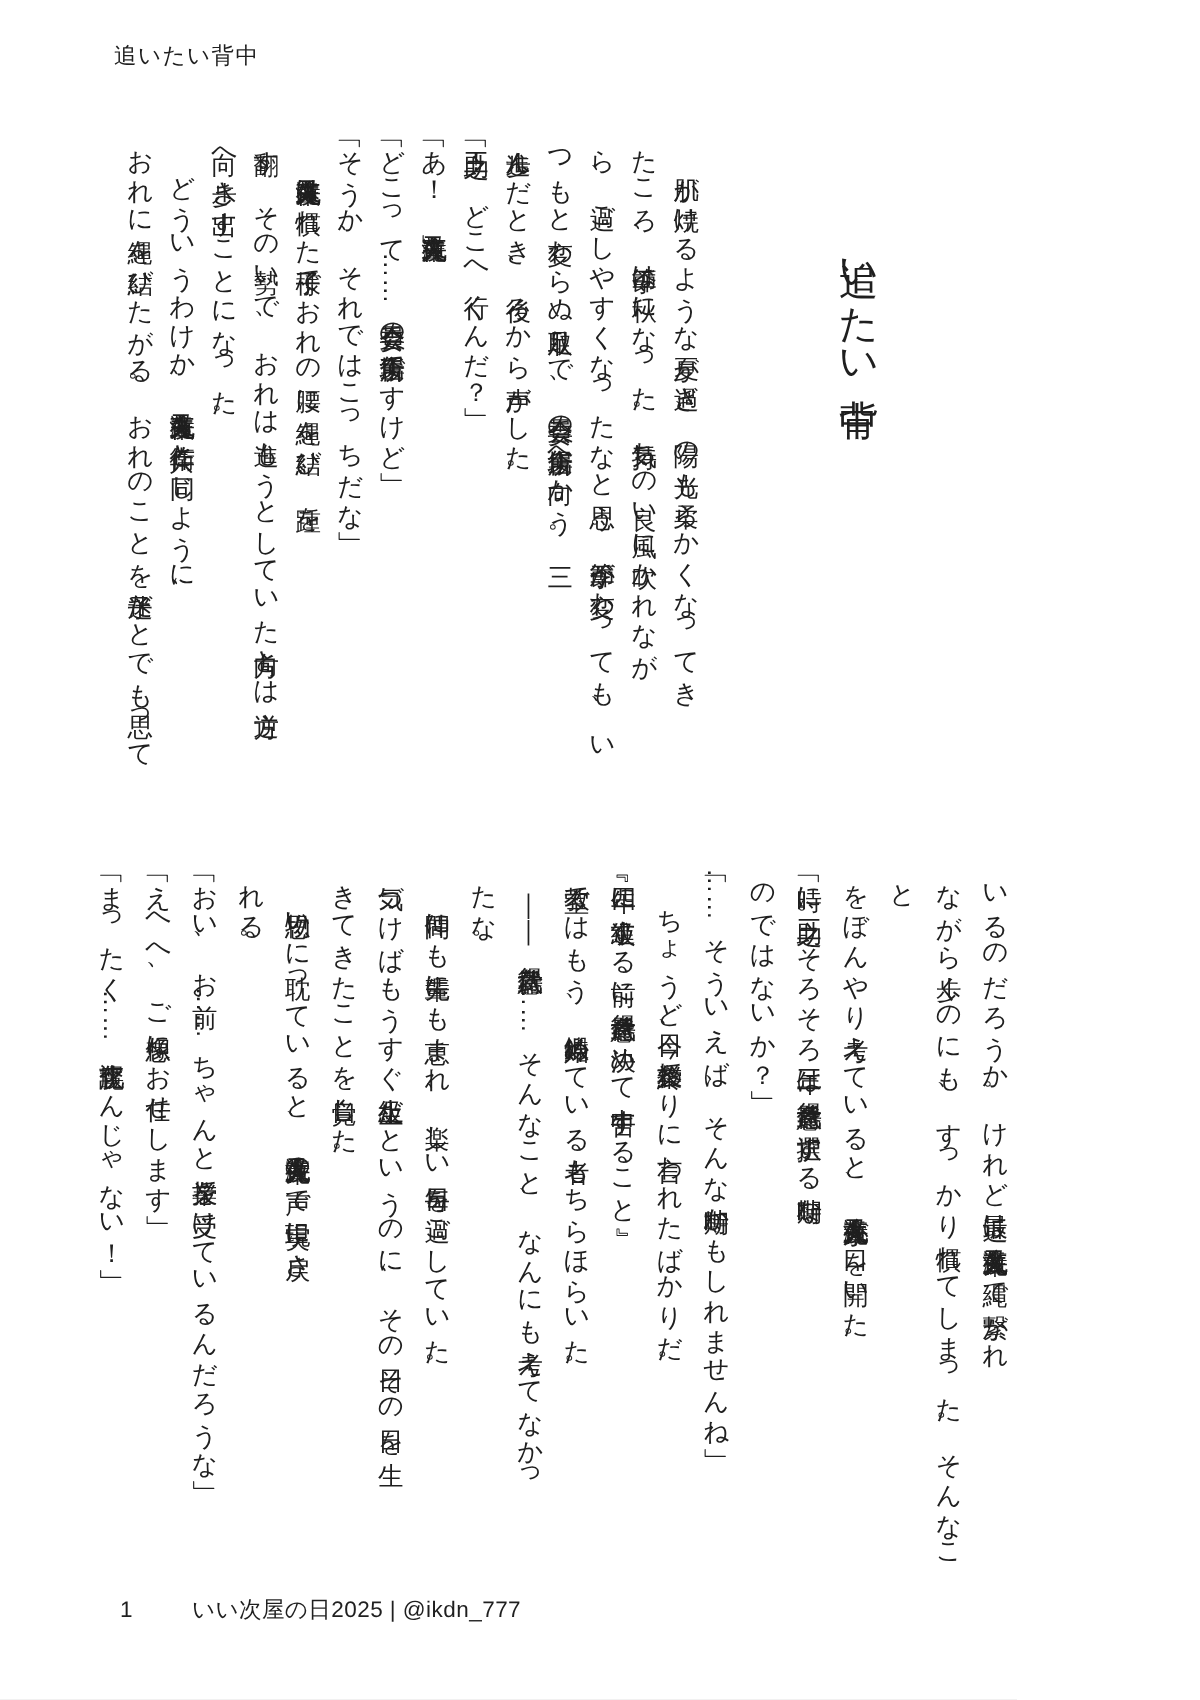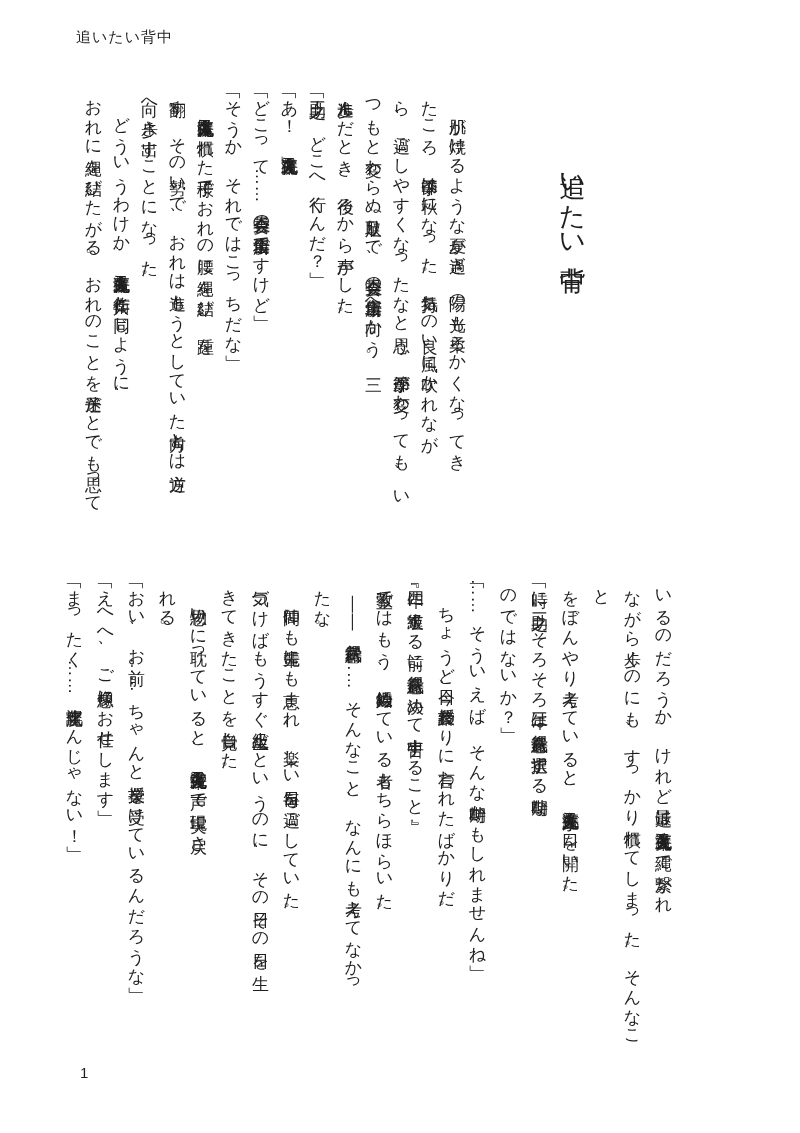--- a/index.html
+++ b/index.html
@@ -127,15 +127,16 @@
       <p class="line">きてきたことを自覚した。</p>
       <p class="line">　物思いに耽っていると、滝夜叉丸先輩の声で現実に戻さ</p>
       <p class="line">れる。</p>
       <p class="line">「おい、お前……ちゃんと授業を受けているんだろうな」</p>
       <p class="line">「えへへ、ご想像にお任せします」</p>
       <p class="line">「まったく……誤魔化すんじゃない！」</p>
     </div>
 
   <div class="footer">
     <span class="page-number">1</span>
+    <span class="credit">いい次屋の日2025 | @ikdn_777</span>
   </div>
 
 </div>
 
 </body></html>

